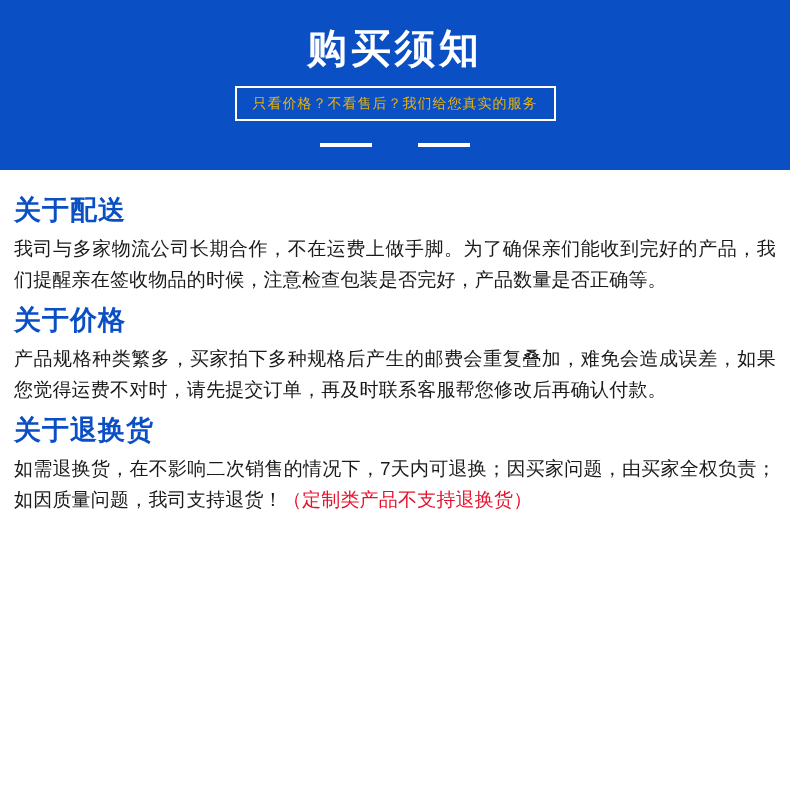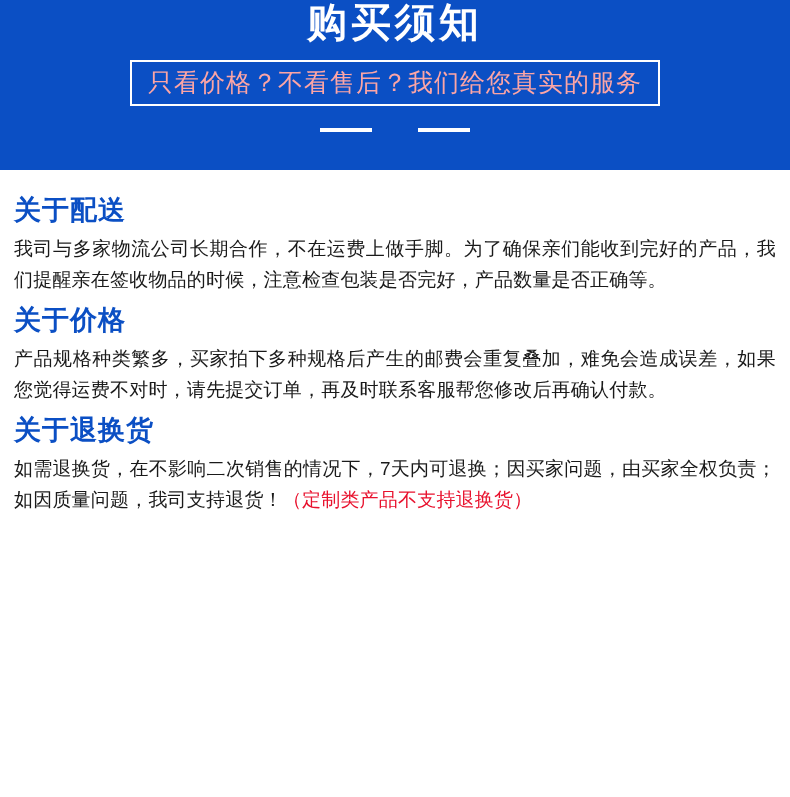--- a/index.html
+++ b/index.html
@@ -23,34 +23,35 @@
   
   .banner {
     background: #0b4fc4;
     height: 170px;
     width: 100%;
     box-sizing: border-box;
     display: flex;
     flex-direction: column;
     align-items: center;
     justify-content: flex-start;
+    padding-top: 26px;
   }
   .banner-title {
     color: #ffffff;
     font-size: 40px;
     font-weight: bold;
     letter-spacing: 4px;
     line-height: 1.1;
     margin-bottom: 16px;
   }
   .banner-sub-box {
     border: 2px solid #ffffff;
     padding: 8px 16px 9px 16px;
-    color: #fca5a5;
-    font-size: 25px;
+    color: #eab308;
+    font-size: 14px;
     letter-spacing: 1px;
     line-height: 1;
   }
   .banner-rule {
     margin-top: 22px;
     width: 150px;
     height: 4px;
     background: #ffffff;
     position: relative;
   }

